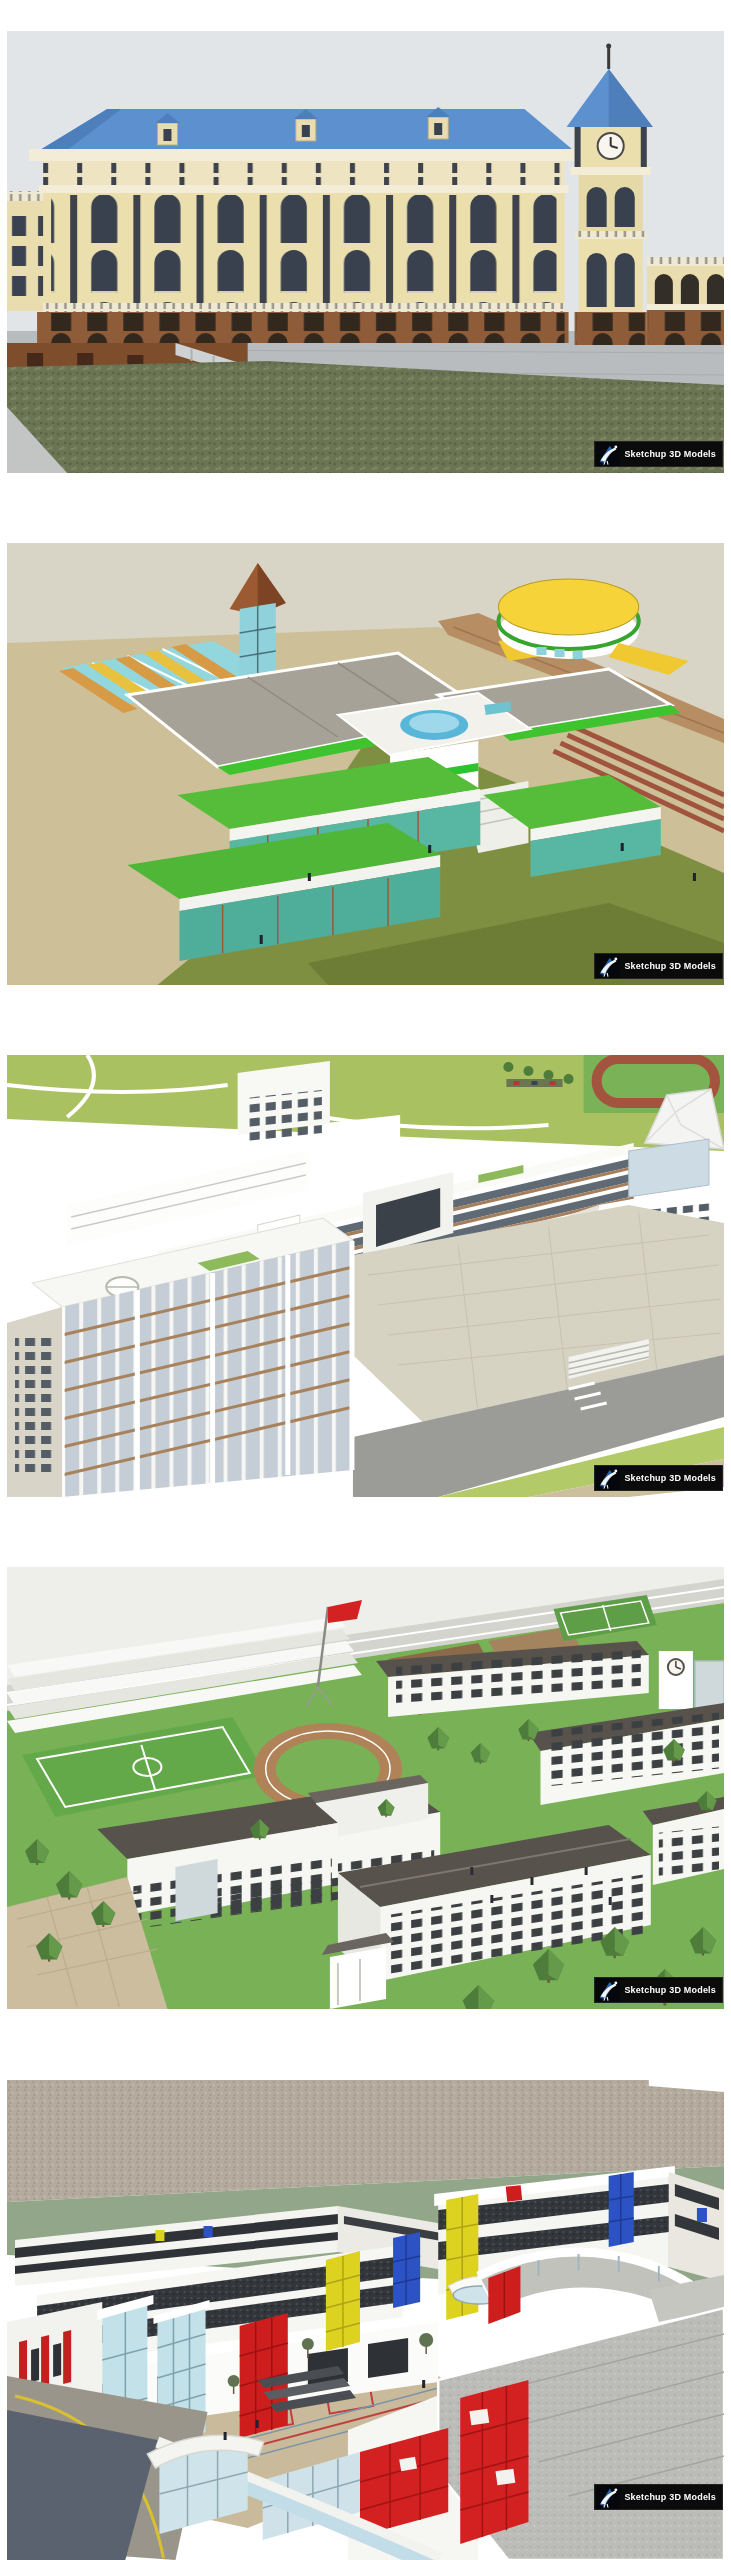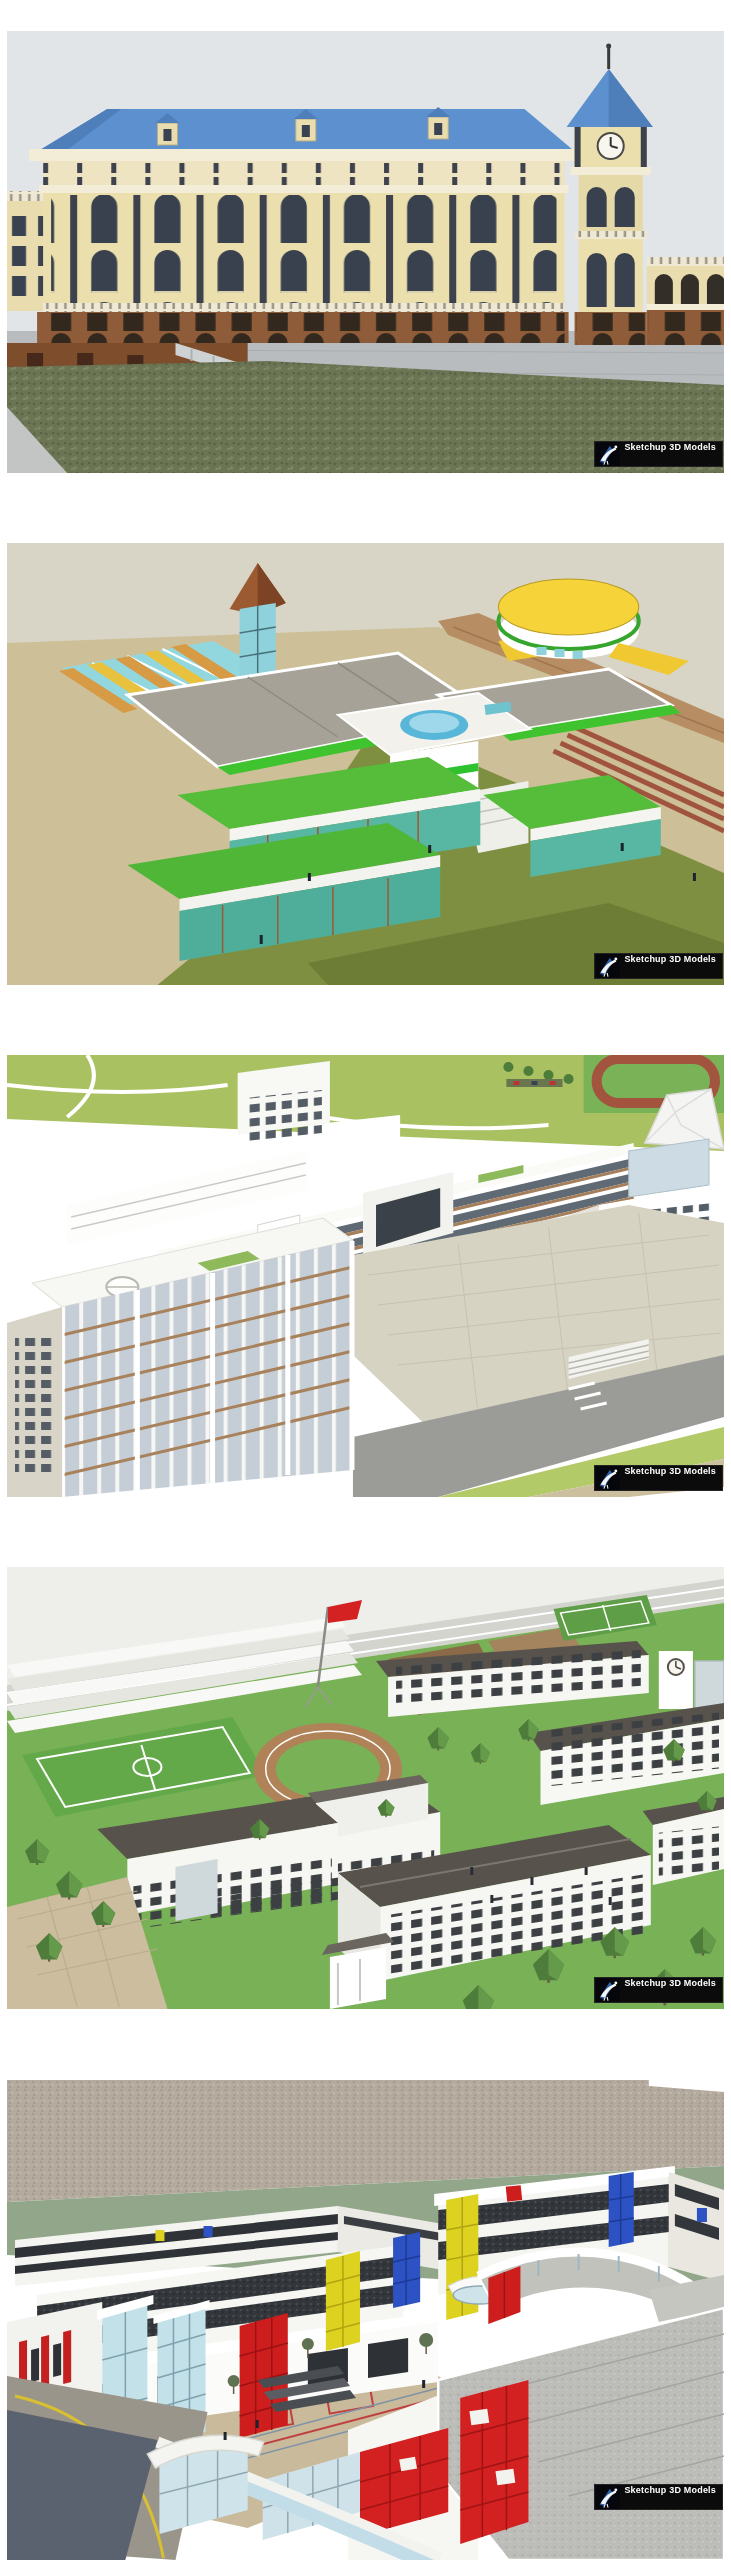--- a/index.html
+++ b/index.html
@@ -2,21 +2,21 @@
 <html><head>
 <meta charset="utf-8">
 <style>
   html,body{margin:0;padding:0;background:#ffffff;}
   body{width:731px;font-family:"Liberation Sans",sans-serif;}
   .gallery{width:731px;}
   .panel{position:relative;width:731px;height:512px;background:#ffffff;overflow:hidden;}
   .art{position:absolute;left:7px;top:31px;width:717px;height:442px;display:block;}
   #panel-5 .art{top:32px;height:480px;}
   .badge{position:absolute;right:8px;bottom:45px;z-index:2;height:26px;background:#0b0b0b;
-         border:1px solid #232323;display:flex;align-items:flex-start;padding:0 6px 0 0;box-sizing:border-box;}
+         border:1px solid #232323;display:flex;align-items:center;padding:0 6px 0 0;box-sizing:border-box;}
   #panel-5 .badge{bottom:50px;}
   .badge-logo{width:24px;height:24px;margin:0 4px 0 1px;display:block;}
   .badge-text{color:#ffffff;font-size:9px;font-weight:bold;letter-spacing:.2px;white-space:nowrap;}
 </style>
 </head>
 <body>
 
 <div class="gallery">
 
   <div class="panel" id="panel-1" aria-label="Classical school building with clock tower, blue hipped roofs, cream facade, brick base, gray plaza and grass foreground">

